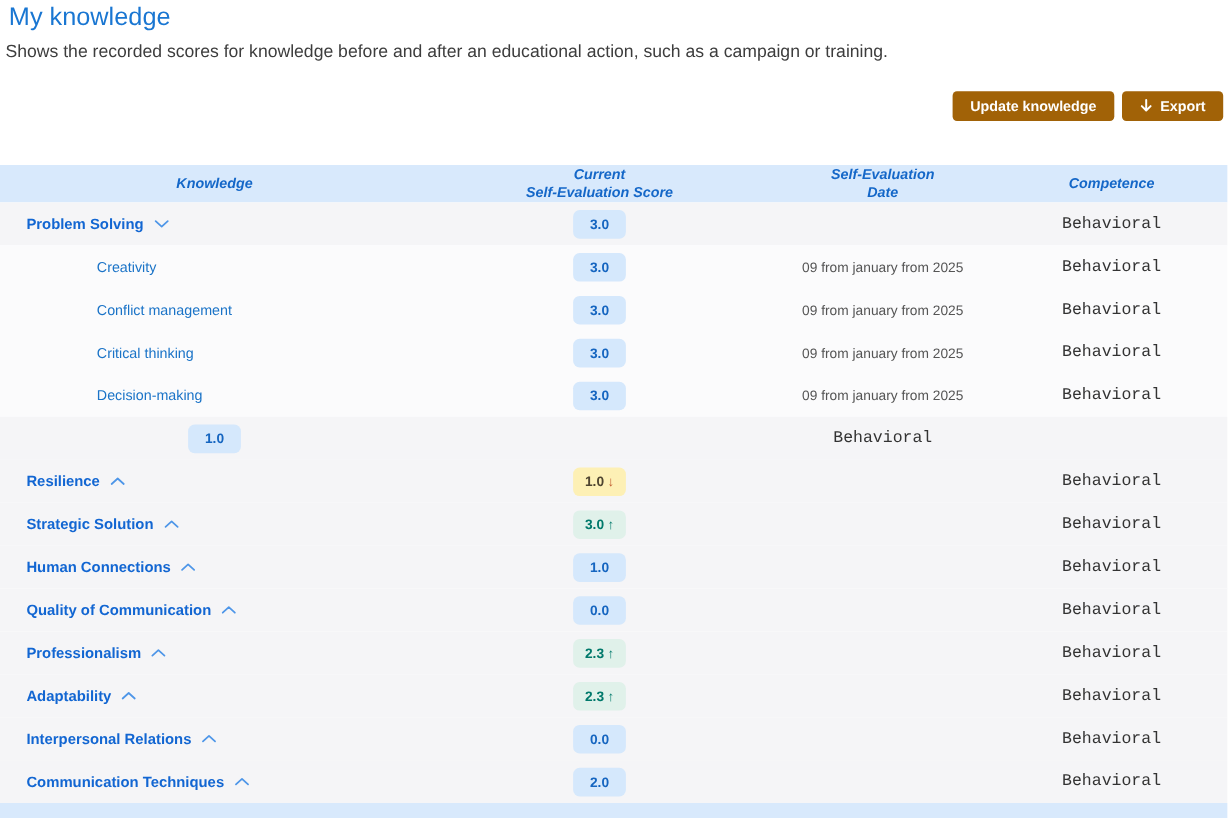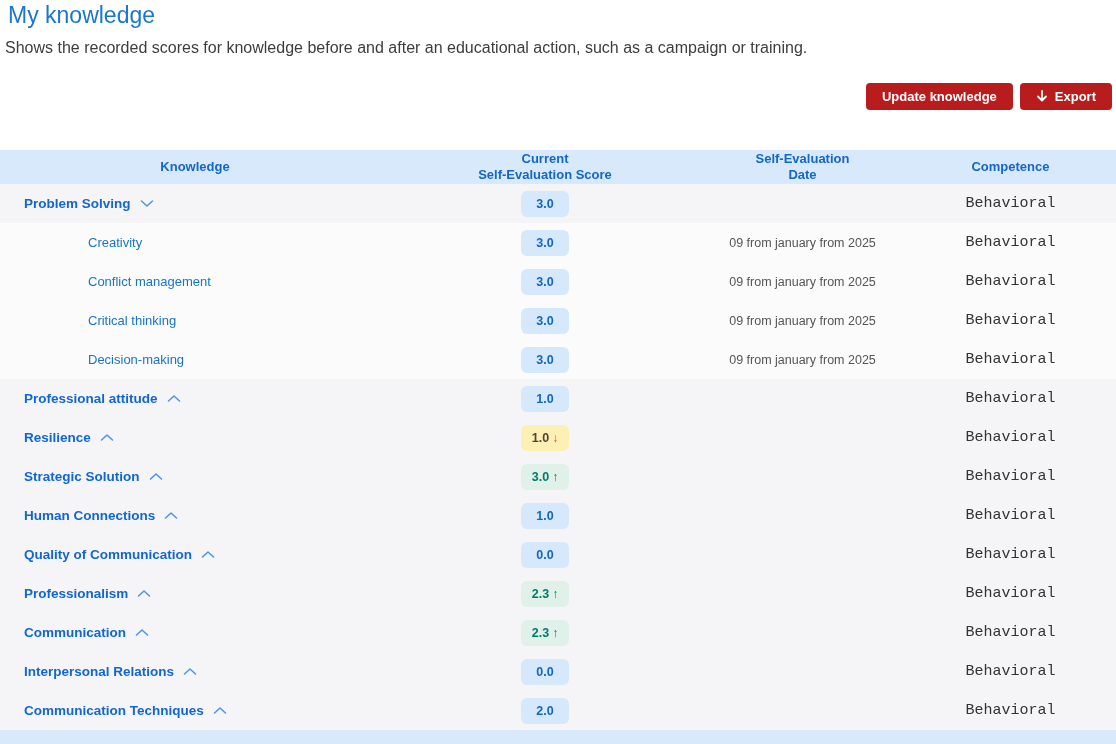--- a/index.html
+++ b/index.html
@@ -39,21 +39,21 @@
     gap: 7px;
   }
 
   .btn {
     display: inline-flex;
     align-items: center;
     justify-content: center;
     gap: 7px;
     height: 27px;
     padding: 0 16px;
-    background: #b91c1c;
+    background: #a16207;
     color: #ffffff;
     font-size: 13px;
     font-weight: 600;
     border: none;
     border-radius: 4px;
     cursor: pointer;
     font-family: inherit;
   }
 
   .export-arrow {
@@ -71,20 +71,21 @@
     display: flex;
     flex-direction: column;
   }
 
   .thead {
     display: grid;
     grid-template-columns: 390px 310px 205px 1fr;
     height: 34px;
     background: #d8e9fc;
     align-items: center;
+    font-style: italic;
   }
 
   .th {
     text-align: center;
     font-size: 13px;
     font-weight: 600;
     color: #1467c8;
     line-height: 1.25;
     white-space: pre-line;
   }
@@ -270,26 +271,20 @@
       <span class="badge blue">
         <span class="score-text">3.0</span>
 
       </span>
     </div>
     <div class="cell date-cell">09 from january from 2025</div>
     <div class="cell competence-cell">Behavioral</div>
   </div>
 
   <div class="row parent">
-    <div class="cell knowledge-cell">
-      <span class="knowledge-label">Professional attitude</span>
-      <svg class="chevron" width="14" height="9" viewBox="0 0 14 9">
-        <polyline points="1.5,7 7,2 12.5,7" fill="none" stroke="#4e96e8" stroke-width="1.6" stroke-linecap="round" stroke-linejoin="round"></polyline>
-      </svg>
-    </div>
     <div class="cell score-cell">
       <span class="badge blue">
         <span class="score-text">1.0</span>
 
       </span>
     </div>
     <div class="cell date-cell"></div>
     <div class="cell competence-cell">Behavioral</div>
   </div>
 
@@ -373,21 +368,21 @@
         <span class="score-text">2.3</span>
         <span class="trend">↑</span>
       </span>
     </div>
     <div class="cell date-cell"></div>
     <div class="cell competence-cell">Behavioral</div>
   </div>
 
   <div class="row parent">
     <div class="cell knowledge-cell">
-      <span class="knowledge-label">Communication</span>
+      <span class="knowledge-label">Adaptability</span>
       <svg class="chevron" width="14" height="9" viewBox="0 0 14 9">
         <polyline points="1.5,7 7,2 12.5,7" fill="none" stroke="#4e96e8" stroke-width="1.6" stroke-linecap="round" stroke-linejoin="round"></polyline>
       </svg>
     </div>
     <div class="cell score-cell">
       <span class="badge green">
         <span class="score-text">2.3</span>
         <span class="trend">↑</span>
       </span>
     </div>

